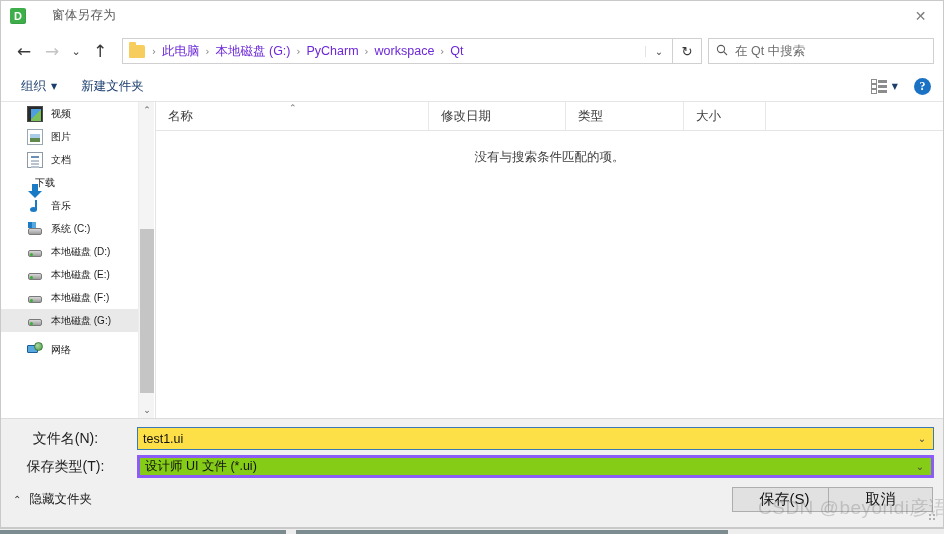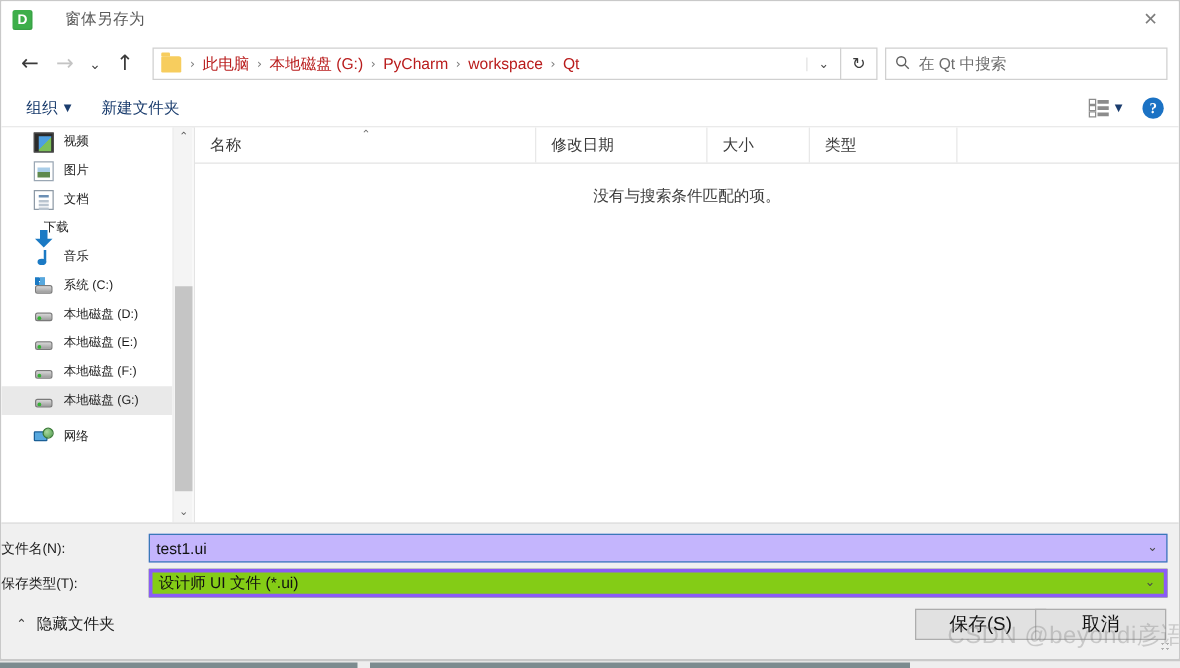--- a/index.html
+++ b/index.html
@@ -109,21 +109,21 @@
   .crumb-folder:after {
     content:"";
     position:absolute; left:0; top:-3px;
     width:7px; height:3px;
     background:#f7cd5e;
     border-radius:1px 1px 0 0;
   }
   .crumbs { display:flex; align-items:center; flex:1 1 auto; overflow:hidden; }
   .crumb {
     font-size: 12.5px;
-    color: #b91c1c;
+    color: #6d28d9;
     padding: 0 3px;
     white-space: nowrap;
   }
   .crumb-sep {
     color: #7b7b7b;
     font-size: 10px;
     padding: 0 3px;
     font-family: "DejaVu Sans", sans-serif;
   }
   .crumb-caret {
@@ -409,38 +409,38 @@
   .form-row {
     position:absolute;
     left:0; width:100%;
     height:23px;
     display:flex;
     align-items:center;
   }
   #row-filename { top:8px; }
   #row-filetype { top:36px; }
   .form-label {
-    width:118px;
-    text-align:left;
+    width:136px;
+    text-align:center;
     padding-right:7px;
-    font-size:11px;
+    font-size:14px;
     color:#1c1c1c;
     box-sizing:border-box;
   }
   .combo {
     height:23px;
     flex:1 1 auto;
     margin-right:9px;
     display:flex;
     align-items:center;
     box-sizing:border-box;
     position:relative;
   }
   .combo.focused {
-    background:#c4b5fd;
+    background:#fde047;
     border:1px solid #3a79b8;
   }
   .combo.readonly {
     background:#84cc16;
     border:3px solid #8b5cf6;
   }
   .combo .val {
     font-size:12.5px;
     color:#111;
     padding-left:5px;
@@ -654,25 +654,25 @@
 
     <div class="filelist">
       <div class="col-header">
         <div class="col c-name">
           <span>名称</span>
           <span class="sort-caret">⌃</span>
         </div>
         <div class="col c-date">
           <span>修改日期</span>
         </div>
+        <div class="col c-type">
+          <span>类型</span>
+        </div>
         <div class="col c-size">
           <span>大小</span>
-        </div>
-        <div class="col c-type">
-          <span>类型</span>
         </div>
         <div class="col c-rest"></div>
       </div>
       <div class="empty-msg">没有与搜索条件匹配的项。</div>
     </div>
   </div>
 
   <div class="form-area">
     <div class="form-row" id="row-filename">
       <div class="form-label">文件名(N):</div>

